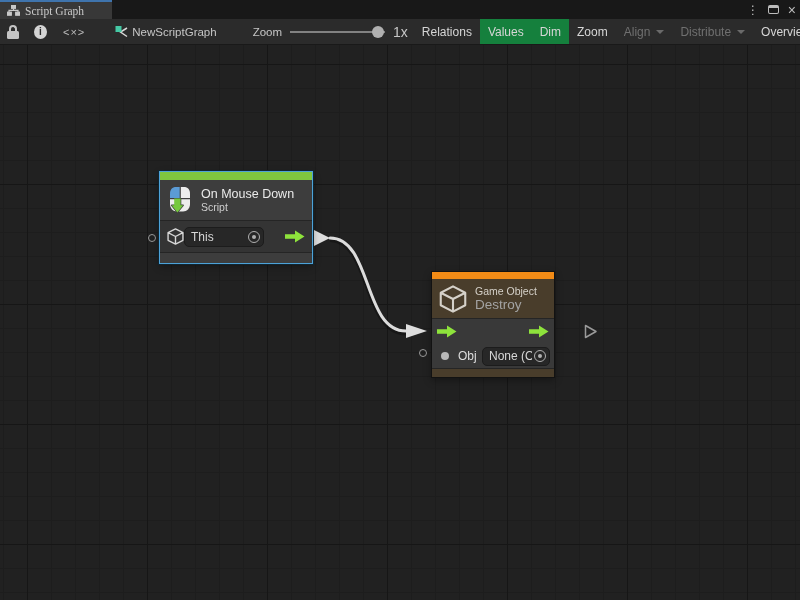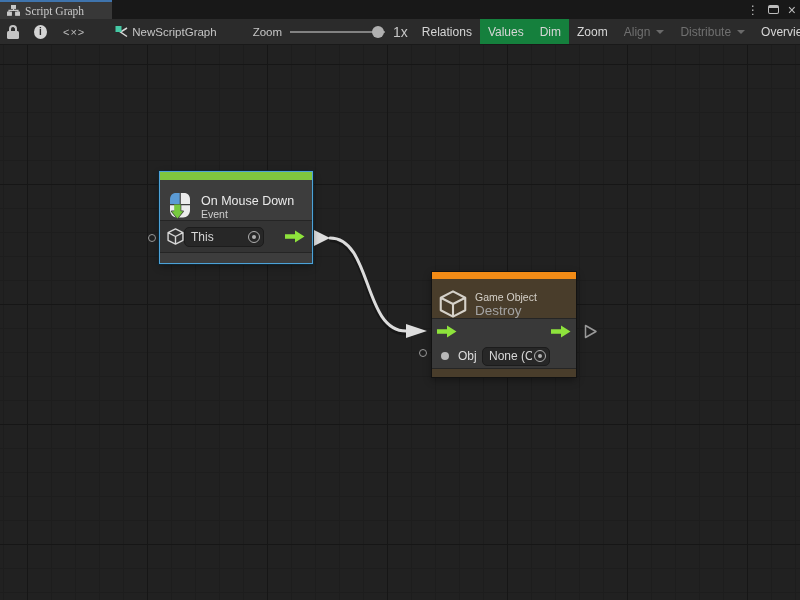--- a/index.html
+++ b/index.html
@@ -53,39 +53,39 @@
       linear-gradient(to bottom, #1d1d1d 1px, transparent 1px);
     background-size:120px 120px, 120px 120px, 24px 24px, 24px 24px;
     background-position:27px 0, 0 19px, 3px 0, 0 19px; }
 
   .wire-layer { position:absolute; left:0; top:0; width:800px; height:555px; pointer-events:none; }
 
   
   .node { position:absolute; box-shadow:0 0 0 1px #121212, 0 3px 8px rgba(0,0,0,.4); }
   .node.selected { box-shadow:0 0 0 1px #4da2d8, 0 0 0 2px #10242f, 0 3px 8px rgba(0,0,0,.4); }
   .accent-bar { height:8px; }
-  .node-header { display:flex; align-items:flex-end; gap:8px; padding:0 10px 0 7px; }
+  .node-header { display:flex; align-items:center; gap:8px; padding:0 10px 0 7px; }
   .node-divider { height:1px; background:#252525; }
   .node-title { font-size:12.5px; color:#eaeaea; white-space:nowrap; }
   .node-subtitle { font-size:10.5px; color:#cfcfcf; white-space:nowrap; }
 
   .node1 { left:160px; top:127px; width:152px; background:#343434; }
   .node1 .node-header { height:40px; background:#3d3d3d; }
   .node1 .node-body { position:relative; height:31px; display:flex; align-items:center; padding-left:7px; }
   .node1 .node-footer { height:10px; background:#3d3d3d; }
 
   .field { display:flex; align-items:center; background:#272727; border:1px solid #1c1c1c; border-radius:5px;
            height:20px; overflow:hidden; }
   .field-text { font-size:12px; color:#d8d8d8; padding-left:6px; flex:1 1 auto; white-space:nowrap; overflow:hidden; }
   .picker { position:relative; width:12px; height:12px; border:1.5px solid #b0b0b0; border-radius:50%;
             margin:0 3px 0 2px; flex:0 0 auto; }
   .picker::after { content:""; position:absolute; left:50%; top:50%; width:4px; height:4px; margin:-2px 0 0 -2px;
                    border-radius:50%; background:#b0b0b0; }
 
-  .node2 { left:432px; top:227px; width:144px; background:#393939; }
+  .node2 { left:432px; top:227px; width:122px; background:#393939; }
   .node2 .node-header { height:39px; background:#493d2b; }
   .node2 .accent-bar { height:7px; }
   .node2 .node-subtitle { color:#d5d1c9; }
   .node2 .node-title { font-size:13.5px; color:#a3a3a3; }
   .node2 .row1 { position:relative; height:25px; }
   .node2 .row2 { position:relative; height:24px; display:flex; align-items:center; }
   .node2 .node-footer { height:8px; background:#493d2b; }
 
   .port-circle { position:absolute; width:8px; height:8px; border:1.5px solid #9a9a9a; border-radius:50%; }
   .port-dot { position:absolute; left:9px; top:8px; width:8px; height:8px; border-radius:50%; background:#b8b8b8; position:static; flex:0 0 auto; margin-left:9px; }
@@ -192,21 +192,21 @@
           <path d="M12.7,1 L8,1 C5,1.3 3,4 3,7.5 L3,12 L12.7,12 Z" fill="#5b9bd5"></path>
           <path d="M13.8,1 L18,1 C21,1.3 23,4 23,7.5 L23,12 L13.8,12 Z" fill="#ececec"></path>
           <path d="M3,13.2 L23,13.2 L23,18 C23,22.5 20,25.5 16,25.5 L10,25.5 C6,25.5 3,22.5 3,18 Z" fill="#ececec"></path>
           <g stroke="#3d3d3d" stroke-width="1.4">
             <path d="M7.2,12.6 L13.6,12.6 L13.6,19.2 M4.6,19.2 L16.2,19.2 L10.4,26.4 Z" fill="#76c93e" stroke-linejoin="round"></path>
           </g>
           <path d="M7.2,12.6 L13.6,12.6 L13.6,19.2 L16.2,19.2 L10.4,26.4 L4.6,19.2 L7.2,19.2 Z" fill="#76c93e"></path>
         </svg>
         <span>
           <div class="node-title">On Mouse Down</div>
-          <div class="node-subtitle">Event</div>
+          <div class="node-subtitle">Script</div>
         </span>
       </div>
       <div class="node-divider"></div>
       <div class="node-body">
         <svg width="17" height="17" viewBox="0 0 16 16">
           <path d="M8,0.8 L15,4.4 L15,11.6 L8,15.2 L1,11.6 L1,4.4 Z M1,4.4 L8,8 L15,4.4 M8,8 L8,15.2" stroke="#d8d8d8" stroke-width="1.3" fill="none" stroke-linejoin="round"></path>
         </svg>
         <span class="field" style="width:80px;">
           <span class="field-text">This</span>
           <span class="picker"></span>

